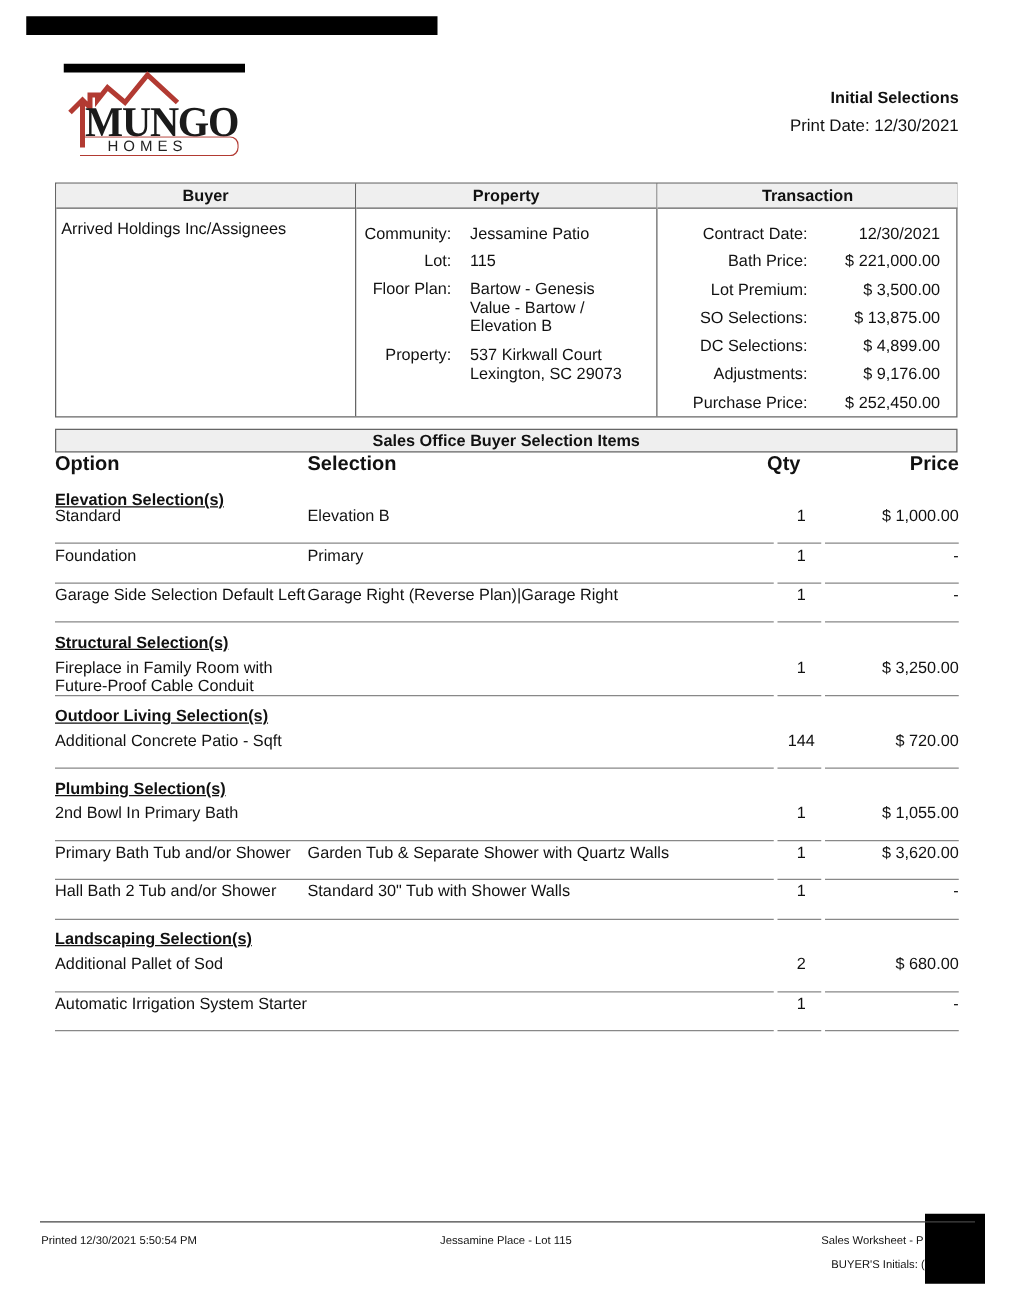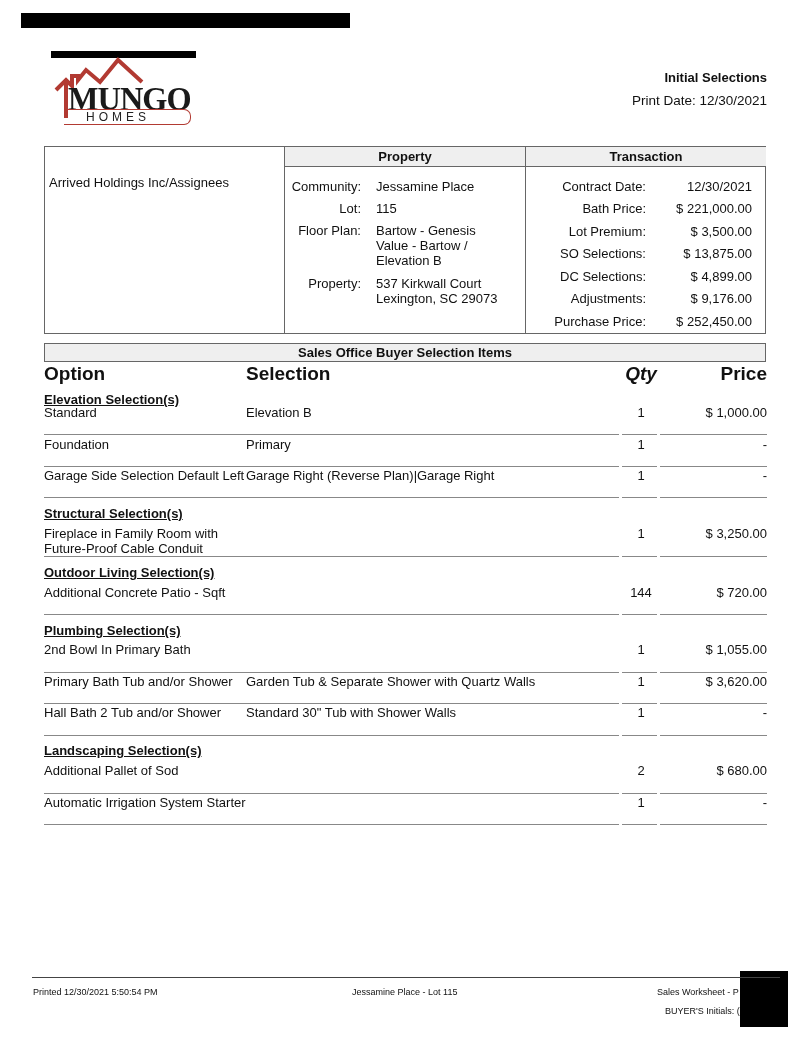--- a/index.html
+++ b/index.html
@@ -31,21 +31,21 @@
   .c3 { left:481px; width:240px; }
   .buyer-name { position:absolute; left:4px; top:28px; font-size:13px; }
   .kv { position:absolute; font-size:13px; line-height:15px; }
   .kv .k { position:absolute; text-align:right; }
   .kv .v { position:absolute; }
 
   
   .sect-hdr { position:absolute; left:44px; top:343px; width:722px; height:19px;
               border:1px solid #666; box-sizing:border-box; background:#efefef;
               text-align:center; font-weight:bold; font-size:13px; line-height:17px; }
-  .colhead { position:absolute; top:363px; font-weight:bold; font-size:19px; }
+  .colhead { position:absolute; top:363px; font-weight:bold; font-size:16px; }
   .row { position:absolute; left:44px; width:723px; font-size:13px; }
   .row .opt { position:absolute; left:0; line-height:15px; }
   .row .sel { position:absolute; left:202px; }
   .row .qty { position:absolute; left:578px; width:38px; text-align:center; }
   .row .price { position:absolute; right:0; text-align:right; }
   .cat { position:absolute; left:44px; font-weight:bold; font-size:13px; text-decoration:underline; }
   .sep { position:absolute; height:1px; background:#888; }
 
   .footer-line { position:absolute; left:32px; top:977px; width:748px; height:1px; background:#444; }
   .foot { position:absolute; font-size:9px; }
@@ -65,27 +65,28 @@
   <div class="logo-word">MUNGO</div>
   <div class="logo-homes-box"></div>
   <div class="logo-homes">HOMES</div>
 </div>
 
 <div class="doc-title">Initial Selections</div>
 <div class="print-date">Print Date: 12/30/2021</div>
 
 <div class="info">
   <div class="col c1">
+    <div class="hdr">Buyer</div>
     <div class="buyer-name" style="top:28px;">Arrived Holdings Inc/Assignees</div>
   </div>
   <div class="col c2">
     <div class="hdr">Property</div>
     <div class="kv" style="left:0;top:32px;width:241px;">
       <span class="k" style="right:165px;margin-left:36px;">Community:</span>
-      <span class="v" style="left:91px;">Jessamine Place</span>
+      <span class="v" style="left:91px;">Jessamine Patio</span>
     </div>
     <div class="kv" style="left:0;top:54px;width:241px;">
       <span class="k" style="right:165px;">Lot:</span>
       <span class="v" style="left:91px;">115</span>
     </div>
     <div class="kv" style="left:0;top:76px;width:241px;">
       <span class="k" style="right:165px;">Floor Plan:</span>
       <span class="v" style="left:91px;top:0;">Bartow - Genesis</span>
       <span class="v" style="left:91px;top:15px;">Value - Bartow /</span>
       <span class="v" style="left:91px;top:30px;">Elevation B</span>
@@ -125,21 +126,21 @@
     <div class="kv" style="left:0;top:167px;width:240px;">
       <span class="k" style="right:120px;">Purchase Price:</span>
       <span class="k" style="right:14px;">$ 252,450.00</span>
     </div>
   </div>
 </div>
 
 <div class="sect-hdr">Sales Office Buyer Selection Items</div>
 <div class="colhead" style="left:44px;">Option</div>
 <div class="colhead" style="left:246px;">Selection</div>
-<div class="colhead" style="left:622px;width:38px;text-align:center;font-style:italic;">Qty</div>
+<div class="colhead" style="left:608px;width:38px;text-align:center;">Qty</div>
 <div class="colhead" style="right:44px;">Price</div>
 
 <div class="cat" style="top:392px;">Elevation Selection(s)</div>
 <div class="row" style="top:405px;">
   <span class="opt">Standard</span>
   <span class="sel">Elevation B</span>
   <span class="qty">1</span>
   <span class="price">$ 1,000.00</span>
 </div>
 <div class="sep" style="left:44px;top:434px;width:575px;"></div>

